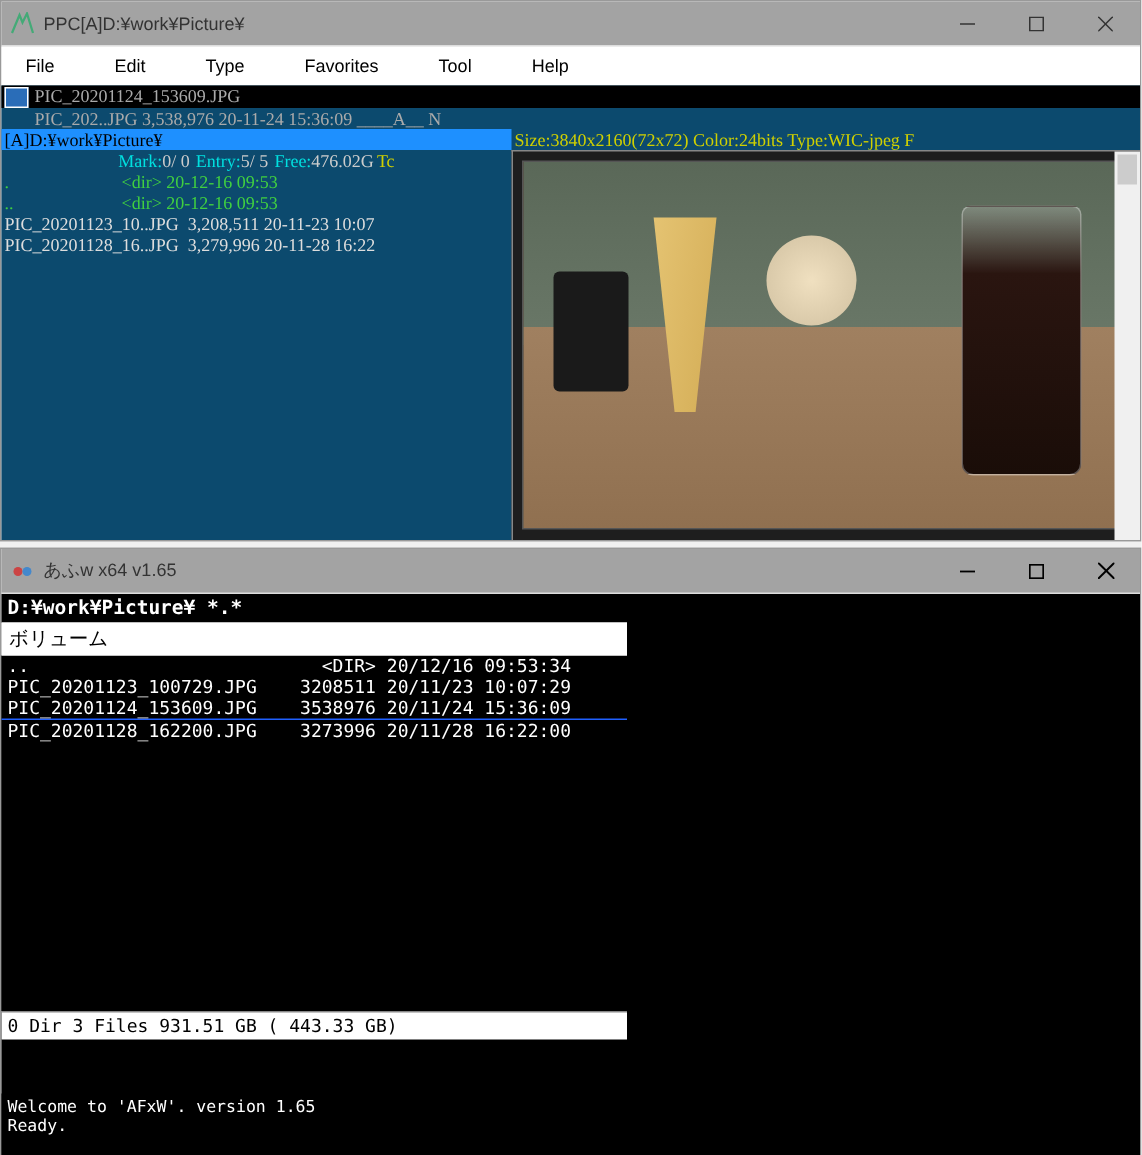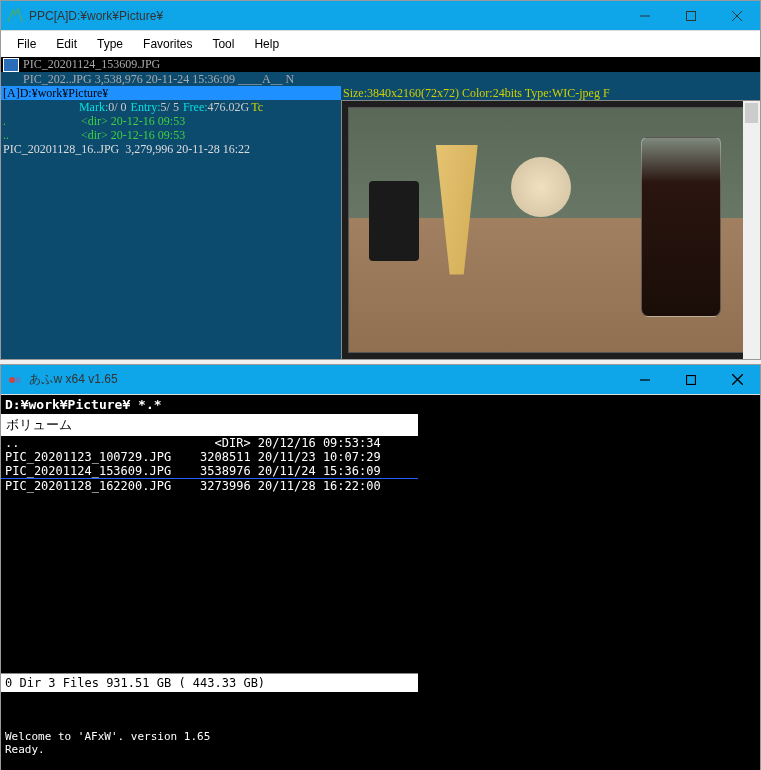--- a/index.html
+++ b/index.html
@@ -1,23 +1,23 @@
 <!DOCTYPE html>
 <html><head>
 <meta charset="utf-8">
 <style>
 * { margin: 0; padding: 0; box-sizing: border-box; }
 body { font-family: "MS Gothic", "Consolas", monospace; font-size: 12px; background: #f0f0f0; width: 761px; }
 .window { border: 1px solid #999; background: #fff; margin-bottom: 4px; }
-.titlebar { display: flex; align-items: center; height: 30px; background: #0ea5e9; border-bottom: 1px solid #ddd; padding-left: 6px; }
+.titlebar { display: flex; align-items: center; height: 30px; background: #a3a3a3; border-bottom: 1px solid #ddd; padding-left: 6px; }
 .titlebar .icon { width: 16px; height: 16px; margin-right: 6px; }
 .titlebar .title { flex: 1; font-size: 12px; font-family: "Segoe UI", sans-serif; color: #333; }
 .winbtns { display: flex; }
 .winbtn { width: 46px; height: 30px; display: flex; align-items: center; justify-content: center; color: #333; cursor: default; }
-.menubar { display: flex; background: #fff; padding: 2px 6px; gap: 0; font-family: "Segoe UI", sans-serif; }
+.menubar { display: flex; background: #fff; padding: 2px 6px; gap: 20px; font-family: "Segoe UI", sans-serif; }
 .menuitem { padding: 4px 10px; cursor: default; }
 .dark-pane { background: #0c4a6e; color: #ccc; font-family: Liberation Serif, serif; font-size: 12px; line-height: 14px; }
 .ppc-header-row { display: flex; background: #000; }
 .ppc-fileicon { width: 16px; height: 14px; background: #2a6db8; display: inline-block; margin: 1px 4px 0 2px; border: 1px solid #fff; }
 .ppc-toprow { color: #aaa; }
 .ppc-pathrow { background: #1e90ff; color: #000; padding: 0 2px; }
 .ppc-inforow { display: flex; justify-content: center; }
 .ppc-info-cyan { color: #00e0e0; }
 .ppc-info-yellow { color: #d0d000; }
 .ppc-content { display: flex; }
@@ -104,20 +104,21 @@
           <span>  0/        0</span>
           <span class="ppc-info-cyan" style="margin-left:4px">Entry:</span>
           <span>  5/  5</span>
           <span class="ppc-info-cyan" style="margin-left:4px">Free:</span>
           <span> 476.02G</span>
           <span class="ppc-info-yellow" style="margin-left:2px">Tc</span>
         </div>
         <div id="ppc-rows">
             <div class="file-row label">.                         &lt;dir&gt; 20-12-16 09:53</div>
             <div class="file-row label">..                        &lt;dir&gt; 20-12-16 09:53</div>
+            <div class="file-row normal">PIC_20201123_10..JPG  3,208,511 20-11-23 10:07</div>
             <div class="file-row normal">PIC_20201128_16..JPG  3,279,996 20-11-28 16:22</div>
           </div>
         <div style="height:190px"></div>
       </div>
       <div class="ppc-right">
         <div class="preview-img">
           <div class="dessert-scene">
             <div class="ds-wall"></div>
               <div class="ds-table"></div>
             <div class="ds-tray"></div>

